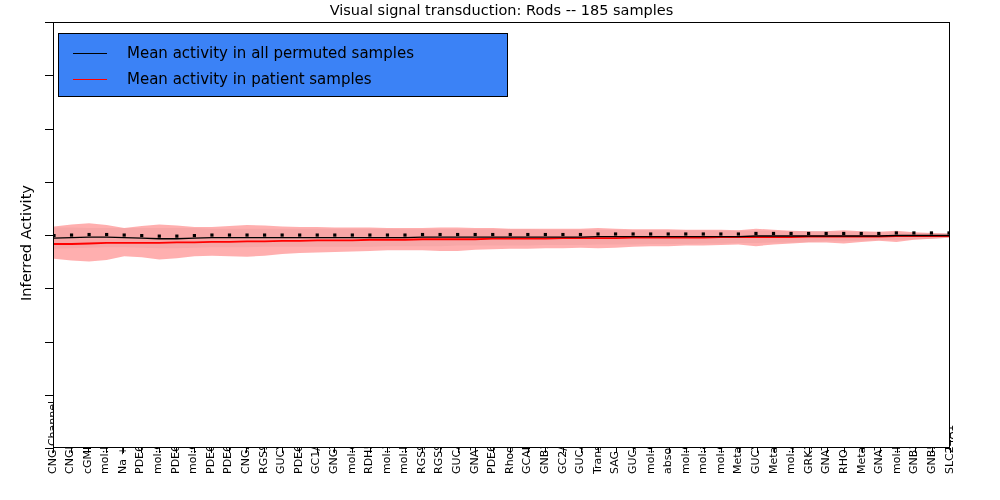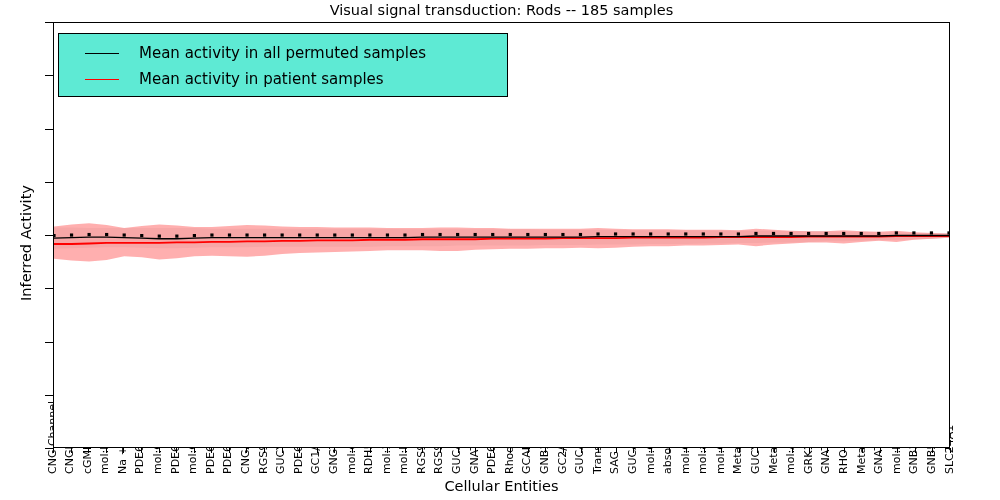--- a/index.html
+++ b/index.html
@@ -107,23 +107,23 @@
     height: 5px;
     border-left: 1.1px solid #000000;
   }
   #legend {
     position: absolute;
     left: 58px;
     top: 33px;
     width: 450px;
     height: 64px;
     border: 1.2px solid #000000;
-    background: #5eead4;
+    background: #3b82f6;
     box-sizing: border-box;
-    padding: 6px 0 0 12px;
+    padding: 6px 0 0 0;
   }
   .legend-row {
     height: 26px;
     display: flex;
     align-items: center;
   }
   .legend-swatch {
     width: 34px;
     height: 0;
     margin-left: 14px;
@@ -139,21 +139,20 @@
   }
 </style>
 </head>
 <body>
 
 <div id="figure">
 
   <div id="chart-title">Visual signal transduction: Rods -- 185 samples</div>
 
   <div id="ylabel">Inferred Activity</div>
-  <div id="xlabel">Cellular Entities</div>
 
   <div id="ytick-labels"></div>
   <div id="ytick-marks">
       <div class="ytick-mark" style="top: 22px;"></div>
       <div class="ytick-mark-inner" style="top: 22px; left: 945px;"></div>
       <div class="ytick-mark" style="top: 75.25px;"></div>
       <div class="ytick-mark-inner" style="top: 75.25px; left: 945px;"></div>
       <div class="ytick-mark" style="top: 128.5px;"></div>
       <div class="ytick-mark-inner" style="top: 128.5px; left: 945px;"></div>
       <div class="ytick-mark" style="top: 181.75px;"></div>

